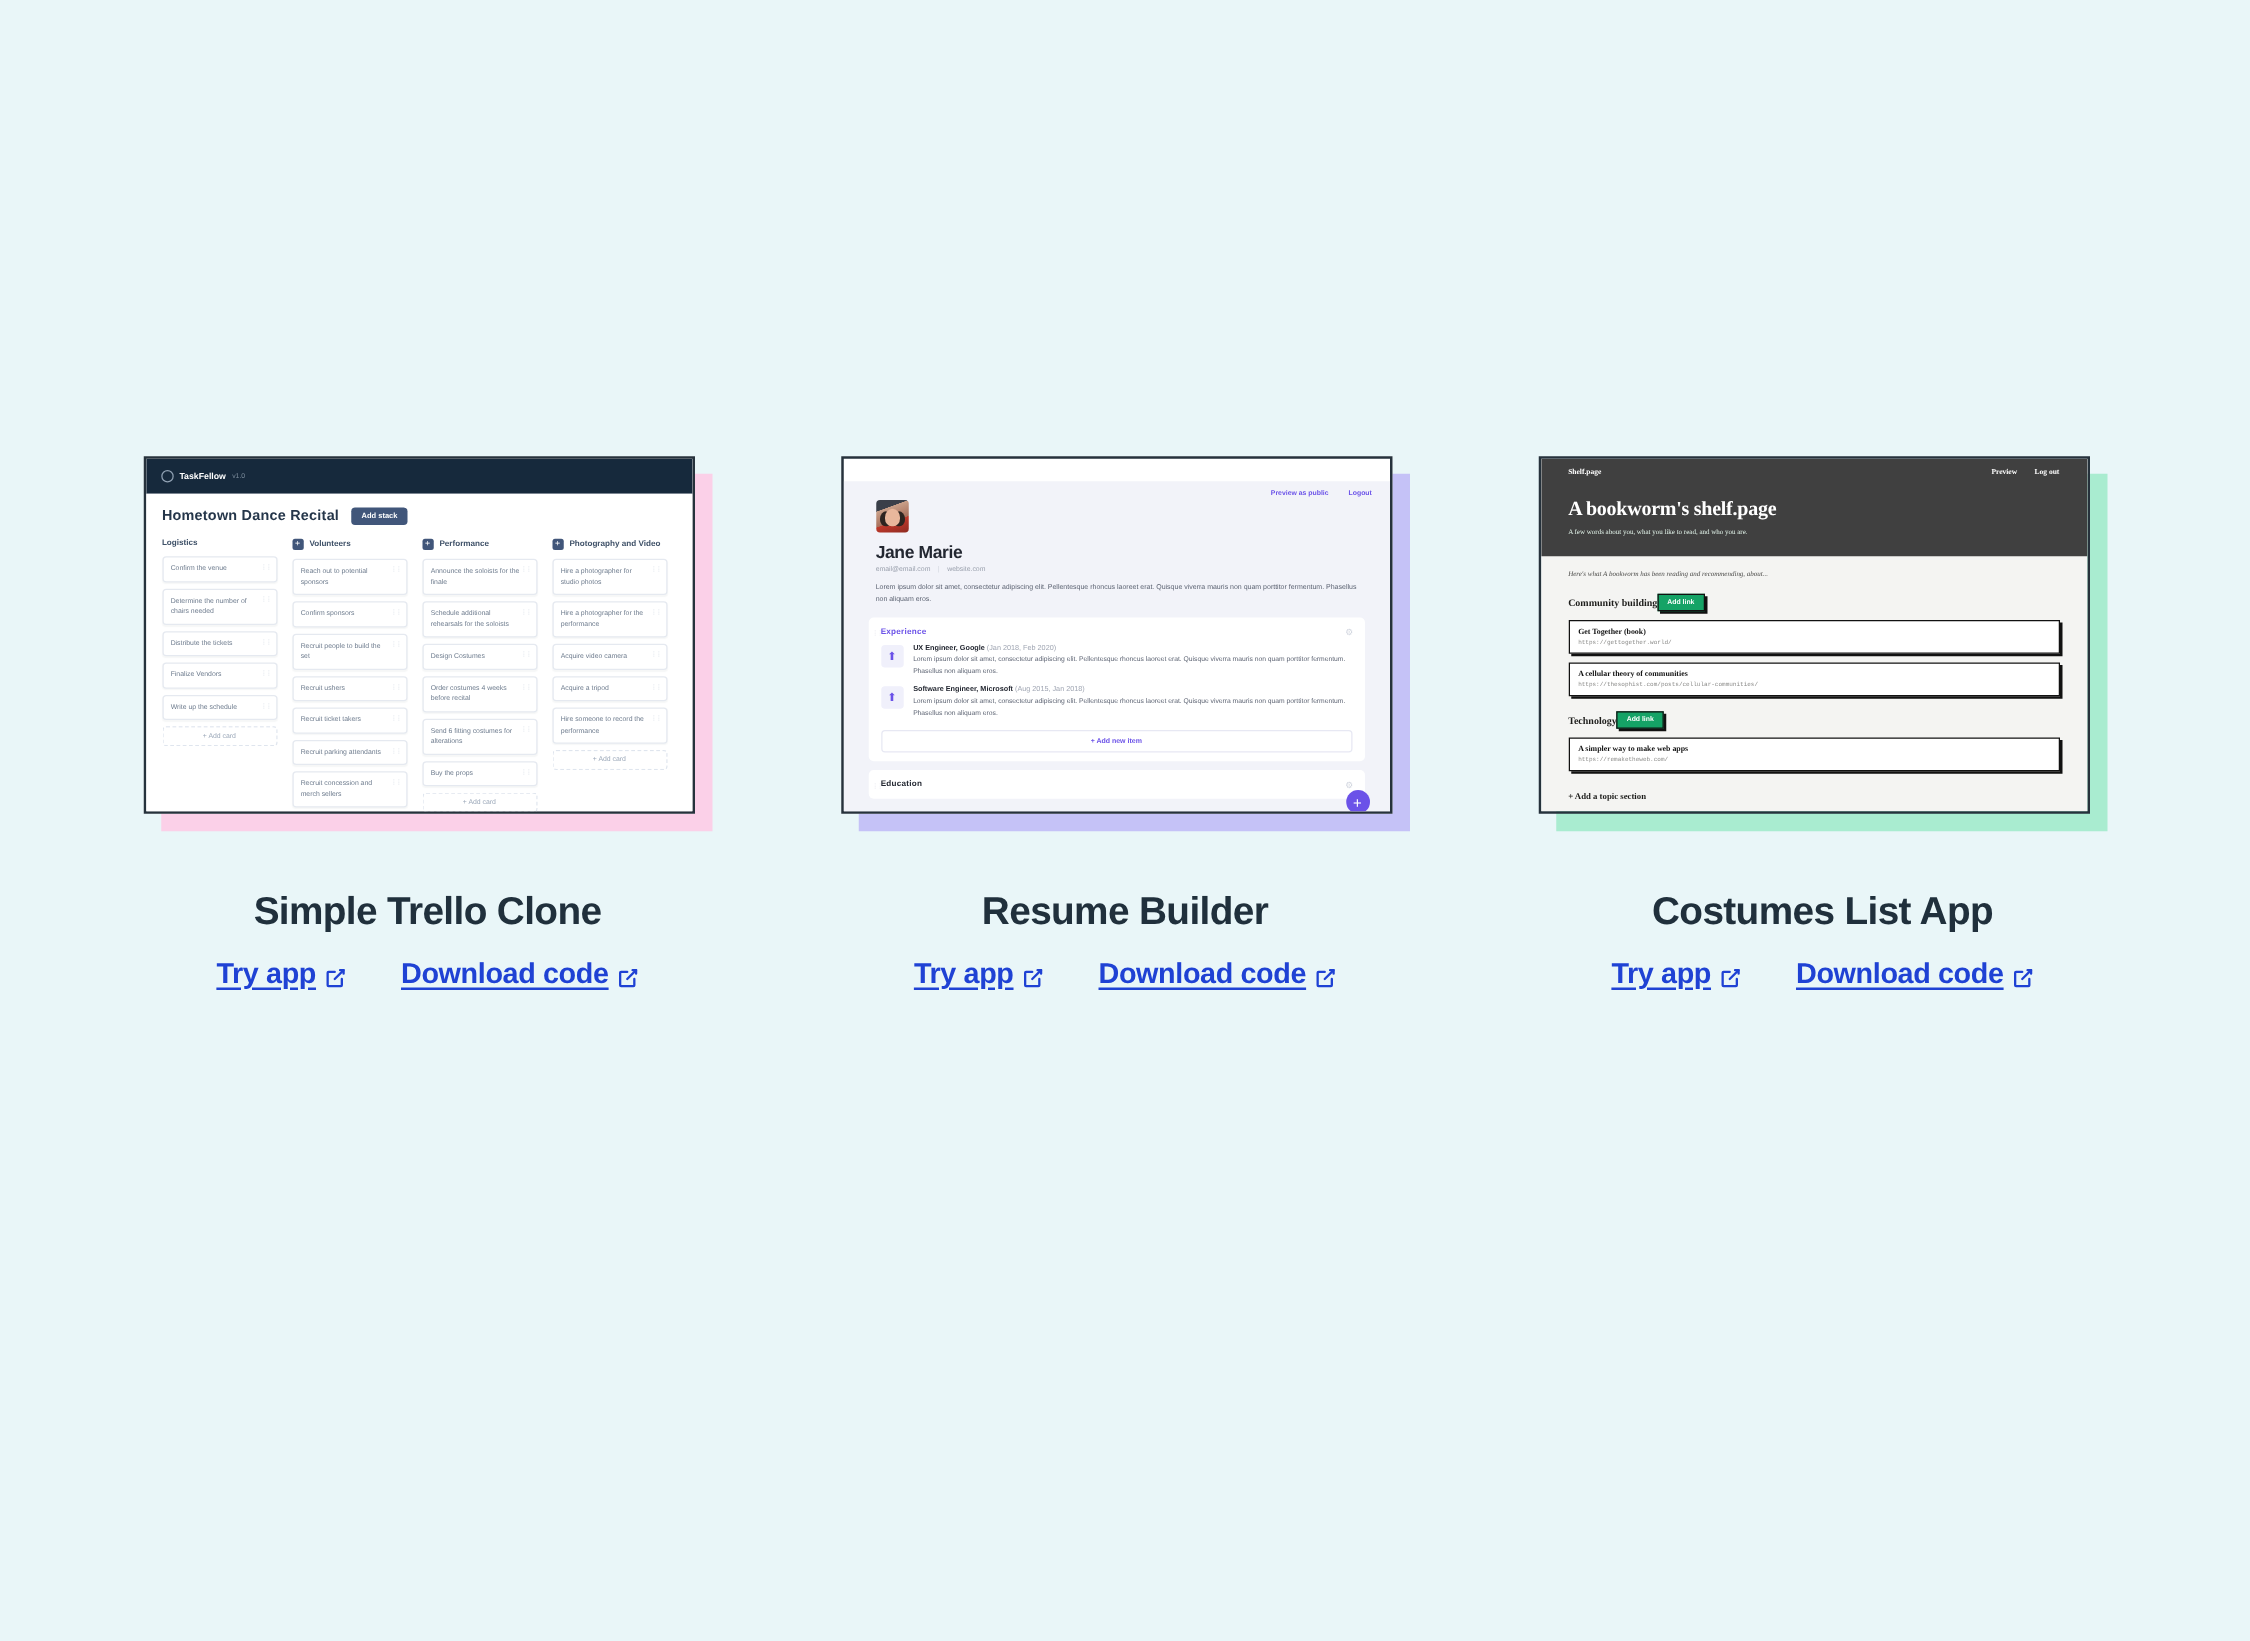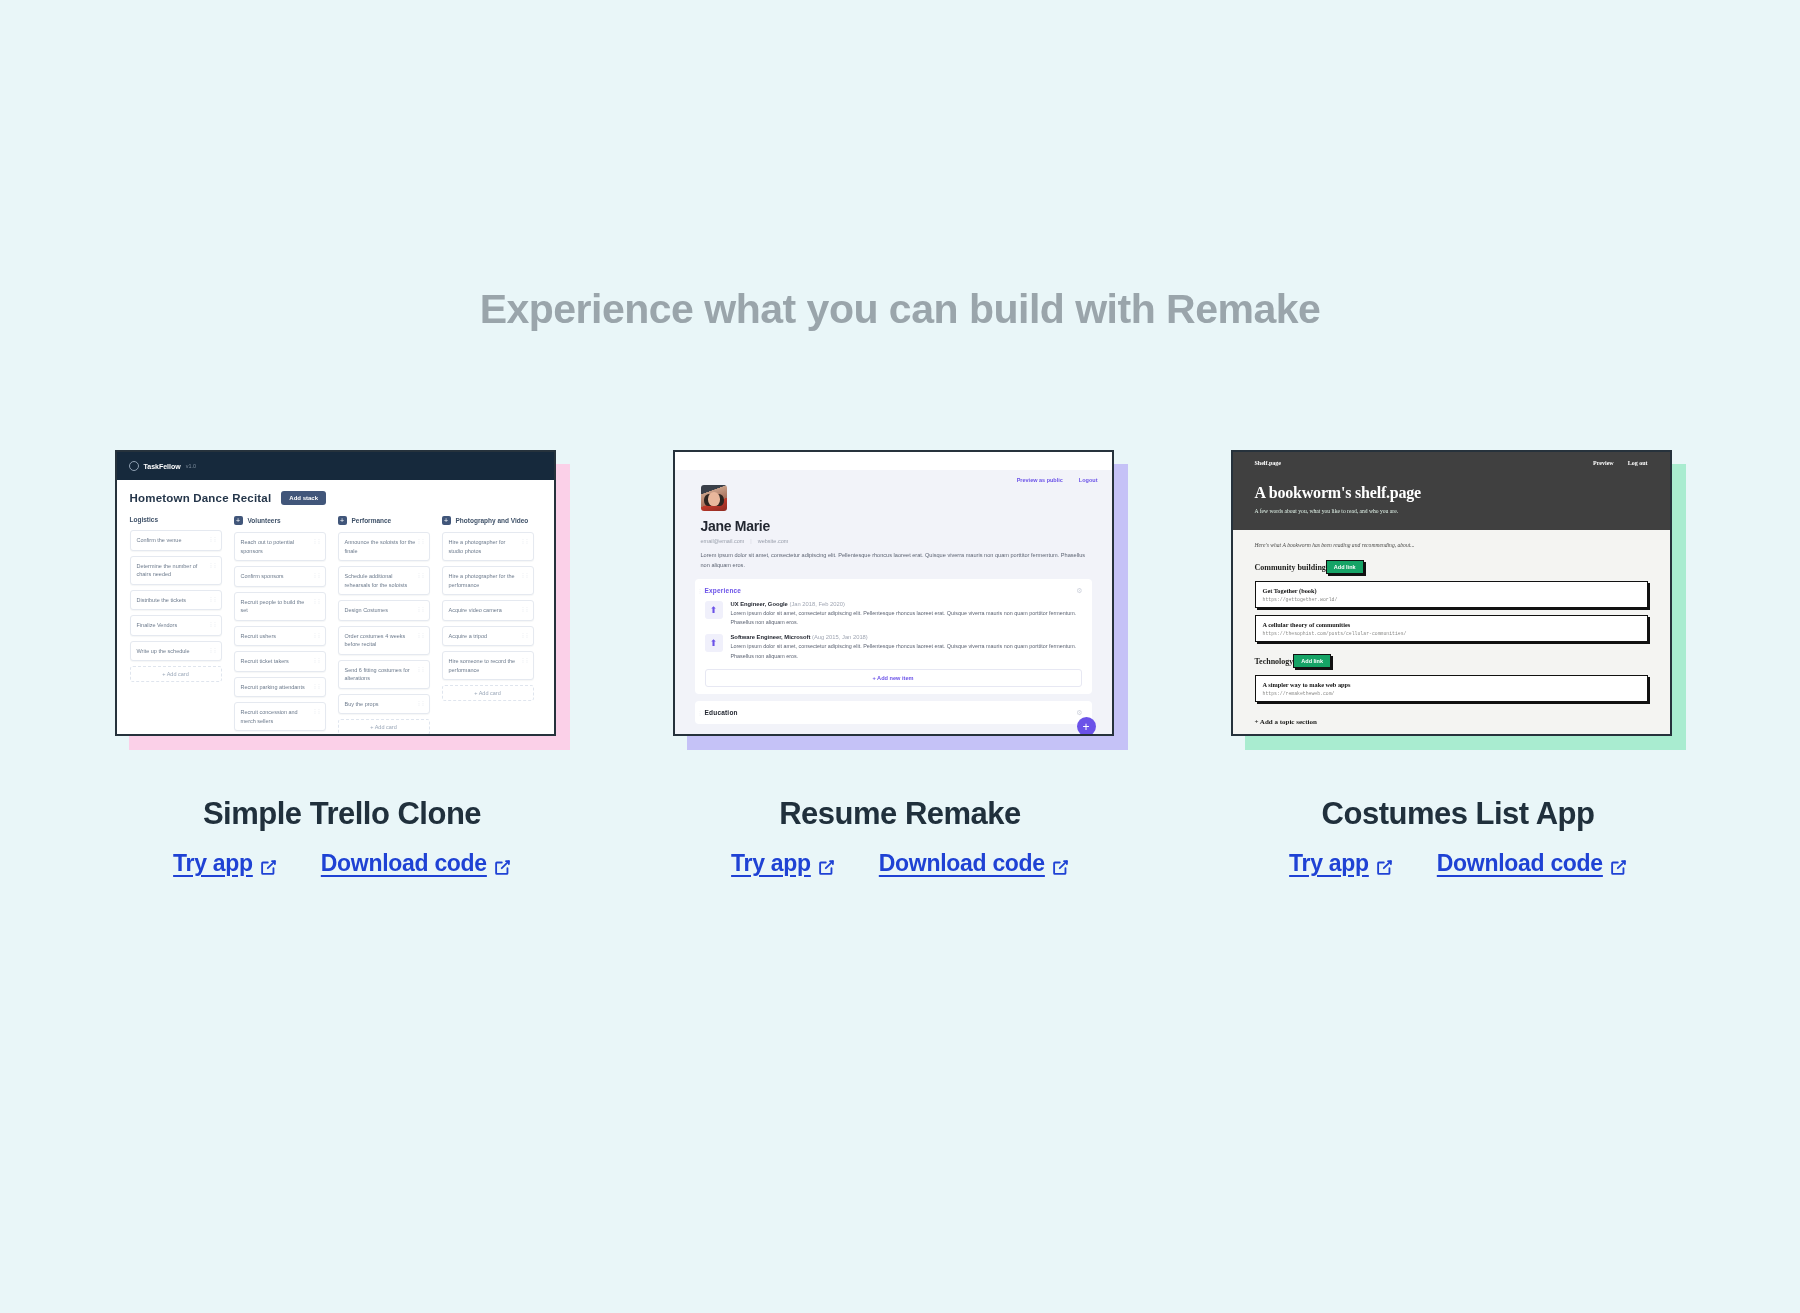--- a/index.html
+++ b/index.html
@@ -163,21 +163,20 @@
   .rl-ititle { font-size: 6.3px; font-weight: 700; color: #111; }
   .rl-iurl { font-size: 4.8px; color: #8c8c8a; margin-top: 3px; font-family: "Liberation Mono", monospace; }
   .rl-addsec { font-size: 7px; font-weight: 700; color: #1d1d1b; margin-top: 16px; }
 </style>
 </head>
 <body>
 
 <div class="page">
 
   <div class="hero">
-    <h2>Experience what you can build with Remake</h2>
   </div>
 
   <div class="grid">
 
     <div class="card">
       <div class="shot-wrap">
         <div class="shot-shadow" style="background:#fbd0e8"></div>
         <div class="shot">
 
           <div class="tf-top">
@@ -330,21 +329,21 @@
               <span class="rb-grip">⋮⋮</span>
               <div class="rb-sec-title" style="color:#232731">Education</div>
               <span class="rb-gear">⚙</span>
             </div>
 
             <div class="rb-fab">+</div>
           </div>
         </div>
       </div>
 
-      <h3>Resume Remake</h3>
+      <h3>Resume Builder</h3>
       <div class="links">
         <a href="#">
             <span>Try app</span>
             <span class="ext"><svg viewBox="0 0 24 24" width="17" height="17" fill="none" stroke="#1f42d4" stroke-width="2.6" stroke-linecap="round" stroke-linejoin="round">
                 <path d="M17 3h4v4"></path>
                 <path d="M11 13 21 3"></path>
                 <path d="M19 13v7a1 1 0 0 1-1 1H4a1 1 0 0 1-1-1V6a1 1 0 0 1 1-1h7"></path>
               </svg></span>
           </a>
         <a href="#">

